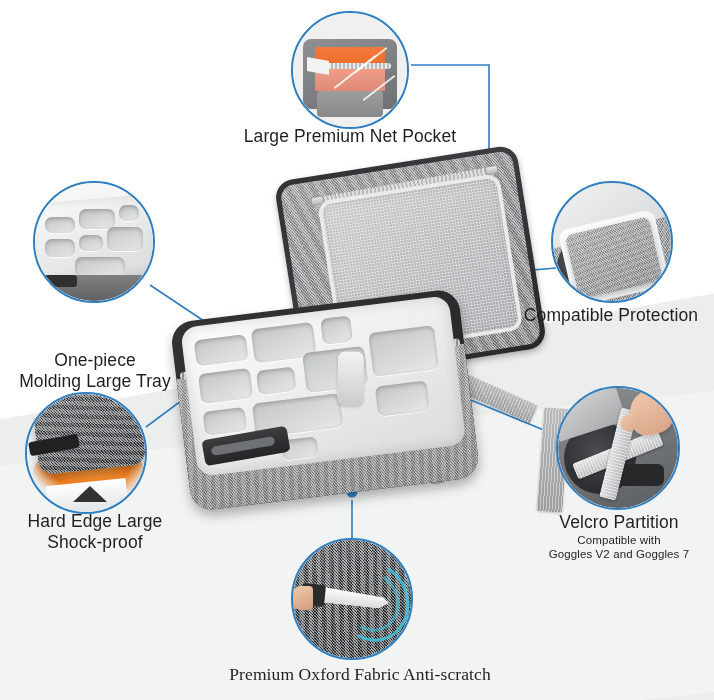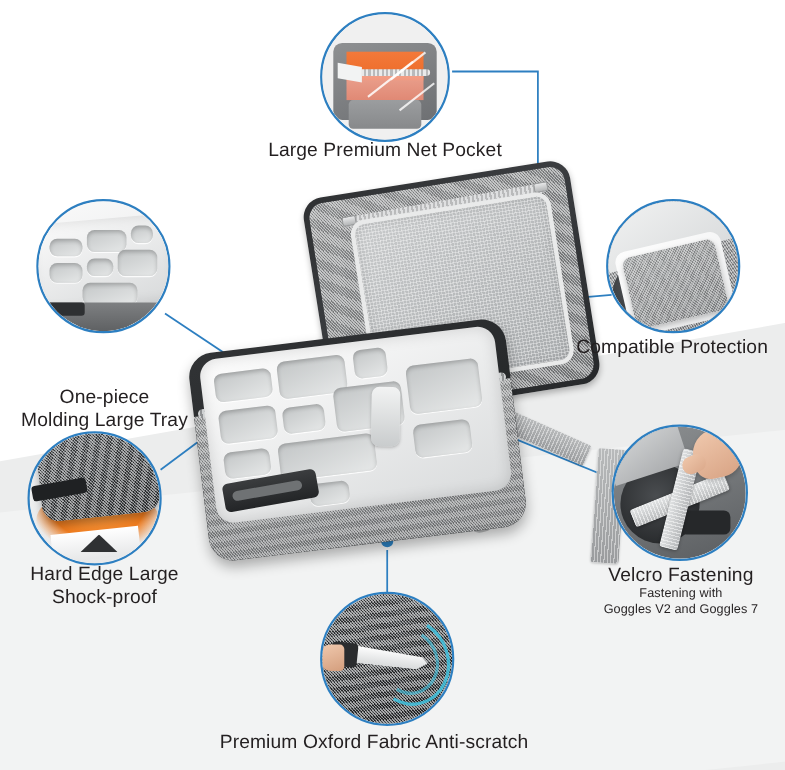--- a/index.html
+++ b/index.html
@@ -335,33 +335,33 @@
             repeating-linear-gradient(90deg,rgba(255,255,255,.55) 0 1px,rgba(0,0,0,0) 1px 3px),
             linear-gradient(180deg,#e3e5e6,#b9bbbc);transform:rotate(-22deg);border-radius:3px;box-shadow:0 1px 3px rgba(0,0,0,.3);"></div>
         <div style="position:absolute;left:52px;top:20px;width:17px;height:92px;background:
             repeating-linear-gradient(0deg,rgba(255,255,255,.5) 0 1px,rgba(0,0,0,0) 1px 3px),
             linear-gradient(90deg,#e0e2e3,#b5b7b9);transform:rotate(14deg);border-radius:3px;box-shadow:0 1px 3px rgba(0,0,0,.3);"></div>
         <div style="position:absolute;left:72px;top:2px;width:44px;height:44px;border-radius:22px 16px 20px 14px;background:linear-gradient(160deg,#f0c9ae,#d8a384);transform:rotate(-12deg);box-shadow:0 2px 4px rgba(0,0,0,.2);"></div>
         <div style="position:absolute;left:62px;top:26px;width:22px;height:16px;border-radius:8px;background:linear-gradient(160deg,#efc7ab,#dba98b);transform:rotate(-22deg);"></div>
       </div>
     </div>
     <div class="label" style="left:528px;top:512px;width:182px;">
-      <span>Velcro Fastening</span>
-      <span class="sub">Fastening with</span>
+      <span>Velcro Partition</span>
+      <span class="sub">Compatible with</span>
       <span class="sub">Goggles V2 and Goggles 7</span>
     </div>
   </div>
 
   <div class="callout">
     <div class="circle" style="left:291px;top:538px;width:122px;height:122px;">
       <div class="inner">
         <div class="art fabric-dark"></div>
         <div class="swoosh" style="left:44px;top:22px;width:66px;height:74px;transform:rotate(-16deg);"></div>
         <div class="swoosh" style="left:52px;top:32px;width:48px;height:54px;transform:rotate(-16deg);opacity:.7;"></div>
         <div style="position:absolute;left:26px;top:50px;width:70px;height:16px;background:linear-gradient(180deg,#ffffff,#d8dadb);transform:rotate(6deg);clip-path:polygon(0 0,92% 28%,100% 60%,86% 100%,0 100%);box-shadow:0 1px 3px rgba(0,0,0,.4);"></div>
         <div style="position:absolute;left:8px;top:44px;width:24px;height:22px;border-radius:4px;background:#2a2c2e;transform:rotate(6deg);"></div>
         <div style="position:absolute;left:-2px;top:46px;width:22px;height:24px;border-radius:10px 4px 4px 10px;background:linear-gradient(160deg,#f0c9ae,#d49e7d);"></div>
       </div>
     </div>
-    <div class="label" style="left:140px;top:664px;width:400px;">Premium Oxford Fabric Anti-scratch</div>
+    <div class="label" style="left:160px;top:664px;width:400px;font-family:Liberation Serif, serif;">Premium Oxford Fabric Anti-scratch</div>
   </div>
 
 </div>
 
 </body></html>

